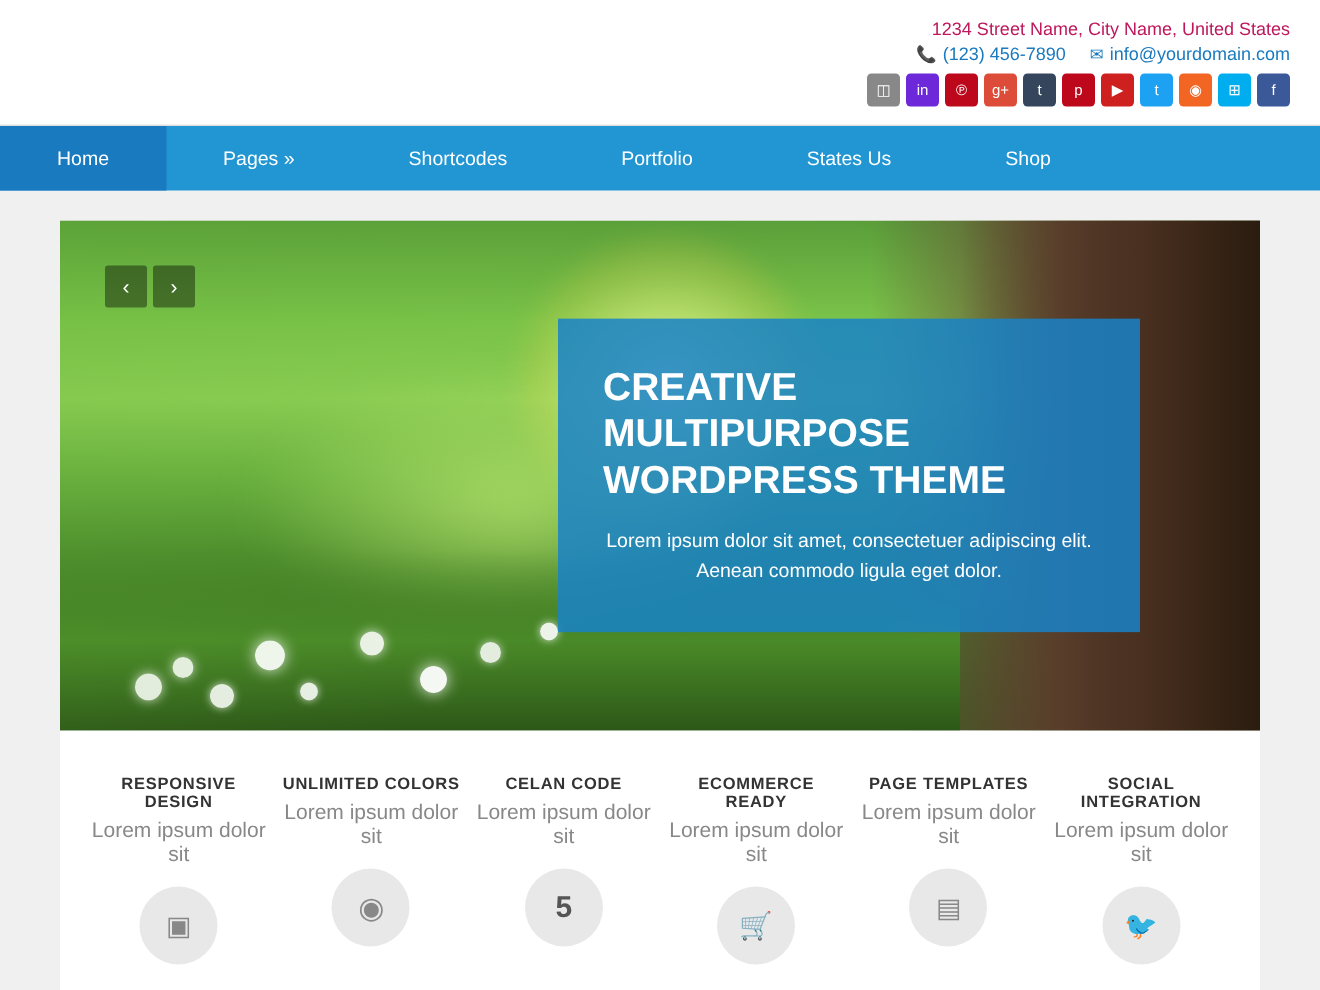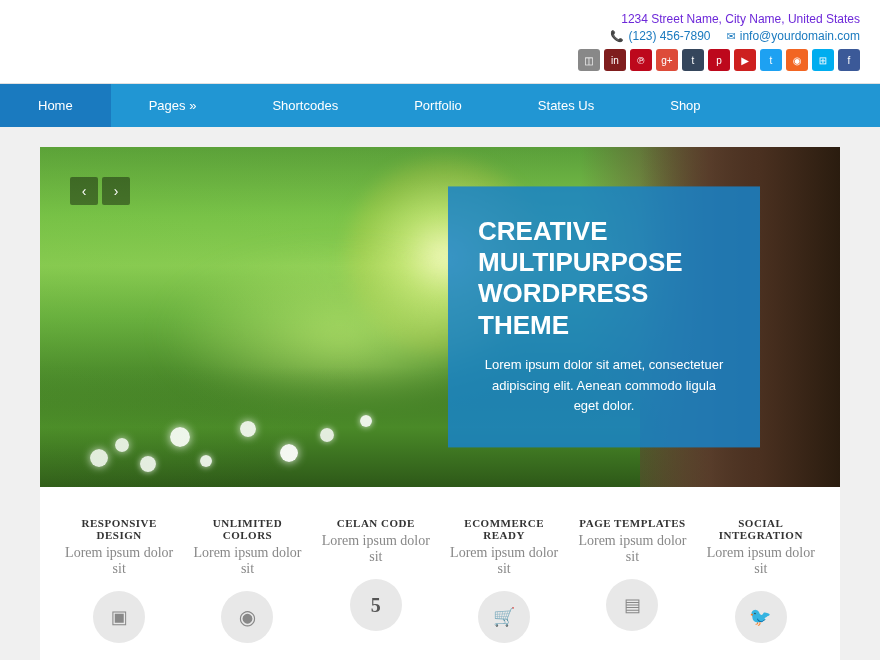--- a/index.html
+++ b/index.html
@@ -25,21 +25,21 @@
       font-size: 11px;
       font-weight: 700;
       color: #333;
       letter-spacing: 1px;
     }
     .header-right {
       text-align: right;
     }
     .header-address {
       font-size: 12px;
-      color: #6d28d9;
+      color: #be185d;
       margin-bottom: 3px;
     }
     .header-contact-row {
       display: flex;
       align-items: center;
       justify-content: flex-end;
       gap: 16px;
       margin-bottom: 6px;
     }
     .header-phone, .header-email {
@@ -134,21 +134,21 @@
       background: linear-gradient(to left, #3a2a1a 0%, #5a4030 30%, #6b4e38 50%, transparent 100%);
     }
     
     .slider-text-box {
       position: absolute;
       right: 80px;
       top: 50%;
       transform: translateY(-50%);
       background: rgba(25, 130, 200, 0.85);
       padding: 30px 30px;
-      width: 312px;
+      width: 388px;
       color: #fff;
     }
     .slider-heading {
       font-size: 26px;
       font-weight: 900;
       line-height: 1.2;
       margin-bottom: 14px;
       text-transform: uppercase;
     }
     .slider-desc {
@@ -186,21 +186,20 @@
       padding: 30px 20px 20px;
     }
     .features-grid {
       display: flex;
       justify-content: space-around;
       gap: 10px;
     }
     .feature-item {
       text-align: center;
       flex: 1;
-      font-family: Liberation Serif, serif;
     }
     .feature-title {
       font-size: 11px;
       font-weight: 700;
       text-transform: uppercase;
       color: #333;
       letter-spacing: 0.5px;
       margin-bottom: 4px;
     }
     .feature-desc {
@@ -246,21 +245,21 @@
           <span class="icon-char">📞</span>
           <span>(123) 456-7890</span>
         </div>
         <div class="header-email">
           <span class="icon-char">✉</span>
           <span>info@yourdomain.com</span>
         </div>
       </div>
       <div class="social-icons">
         <div class="social-icon" style="background:#888;">◫</div>
-        <div class="social-icon" style="background:#7f1d1d;">in</div>
+        <div class="social-icon" style="background:#6d28d9;">in</div>
         <div class="social-icon" style="background:#bd081c;">℗</div>
         <div class="social-icon" style="background:#dd4b39;">g+</div>
         <div class="social-icon" style="background:#35465c;">t</div>
         <div class="social-icon" style="background:#bd081c;">p</div>
         <div class="social-icon" style="background:#cd201f;">▶</div>
         <div class="social-icon" style="background:#1da1f2;">t</div>
         <div class="social-icon" style="background:#f26522;">◉</div>
         <div class="social-icon" style="background:#00adef;">⊞</div>
         <div class="social-icon" style="background:#3b5998;">f</div>
       </div>

